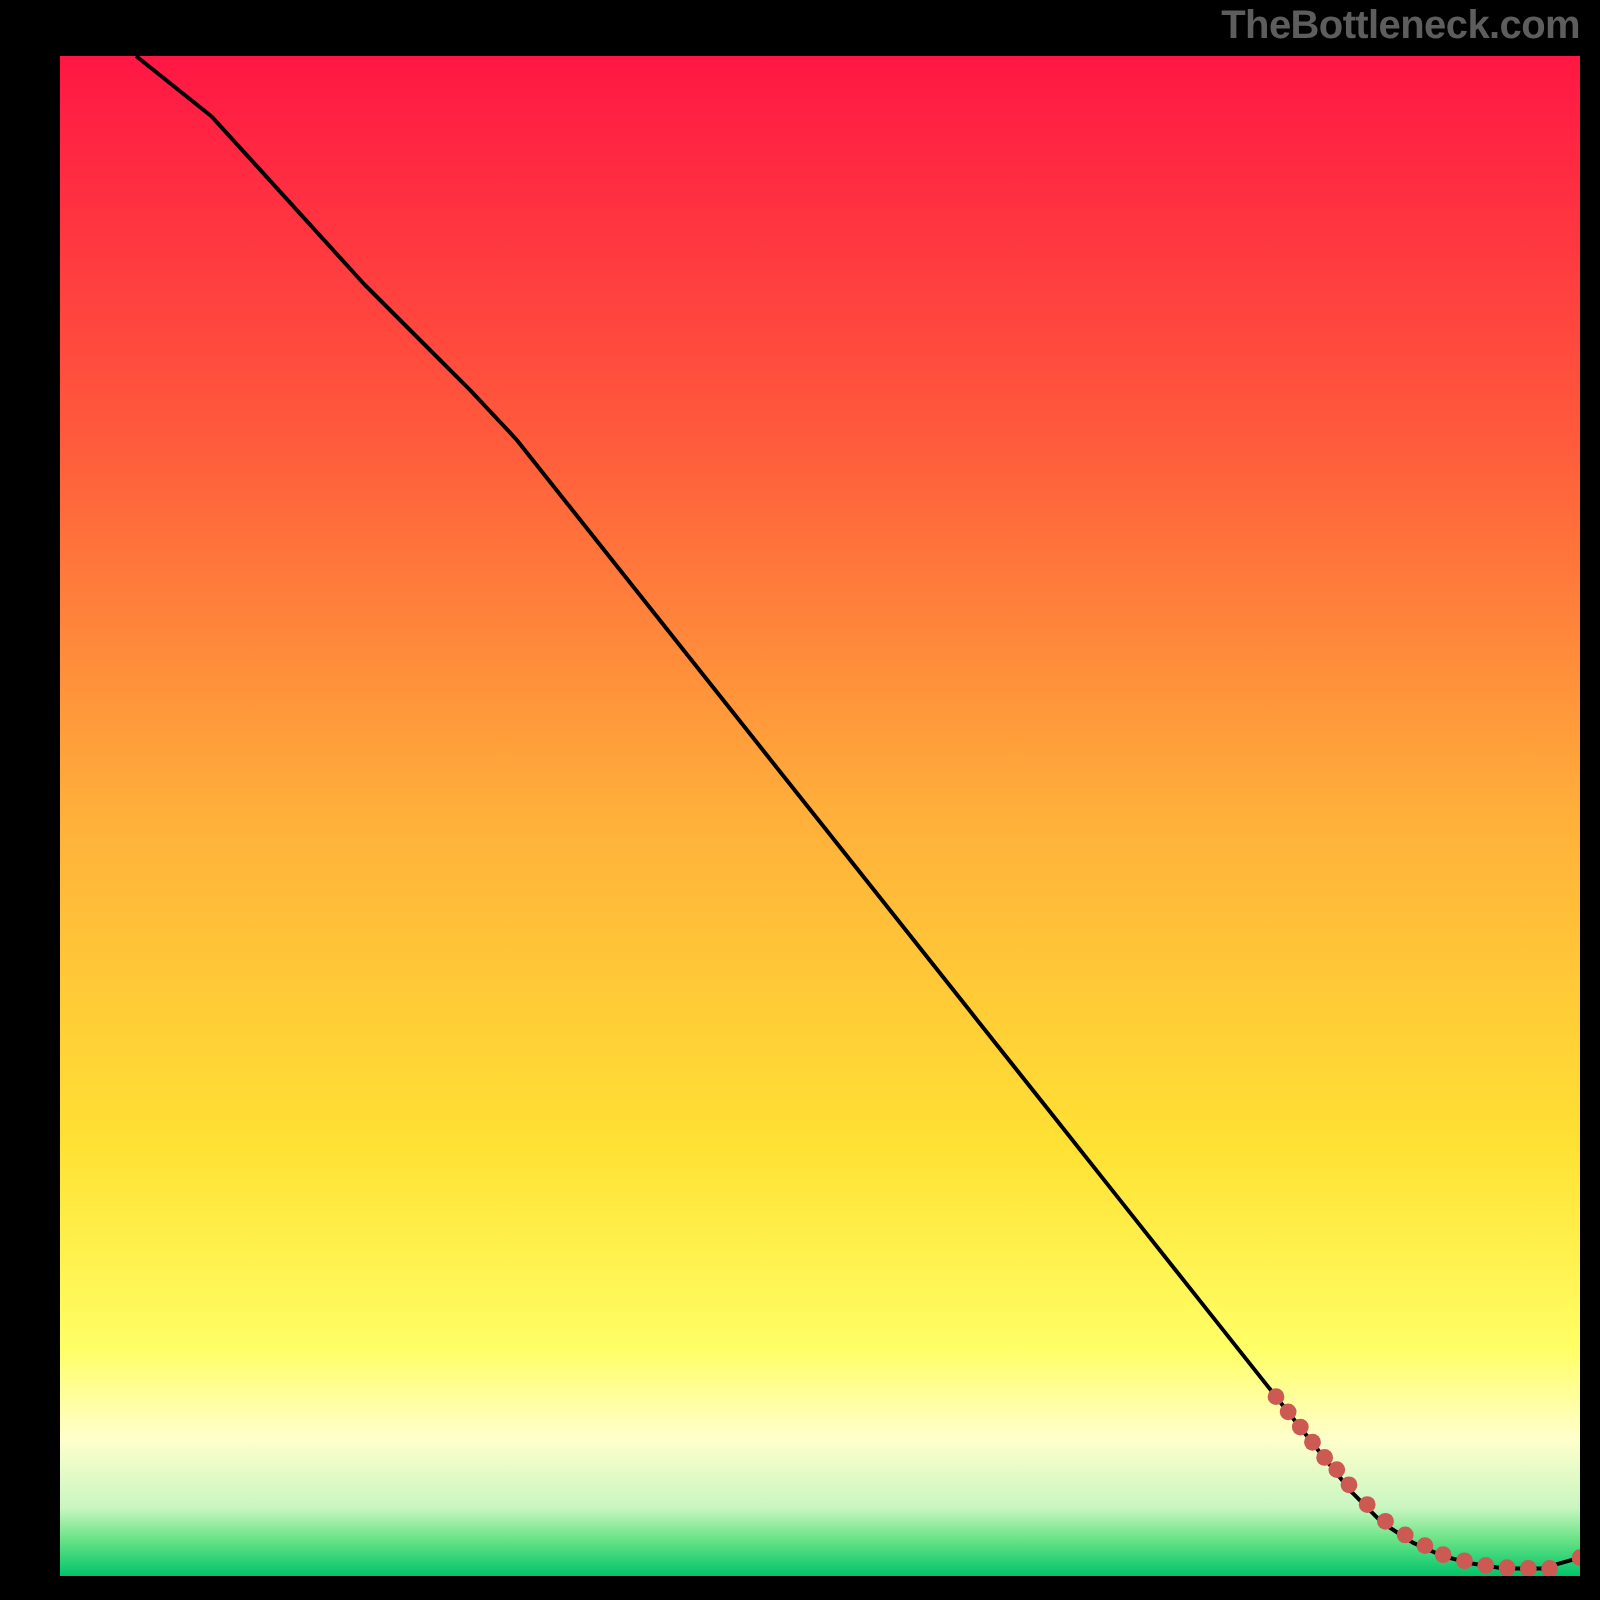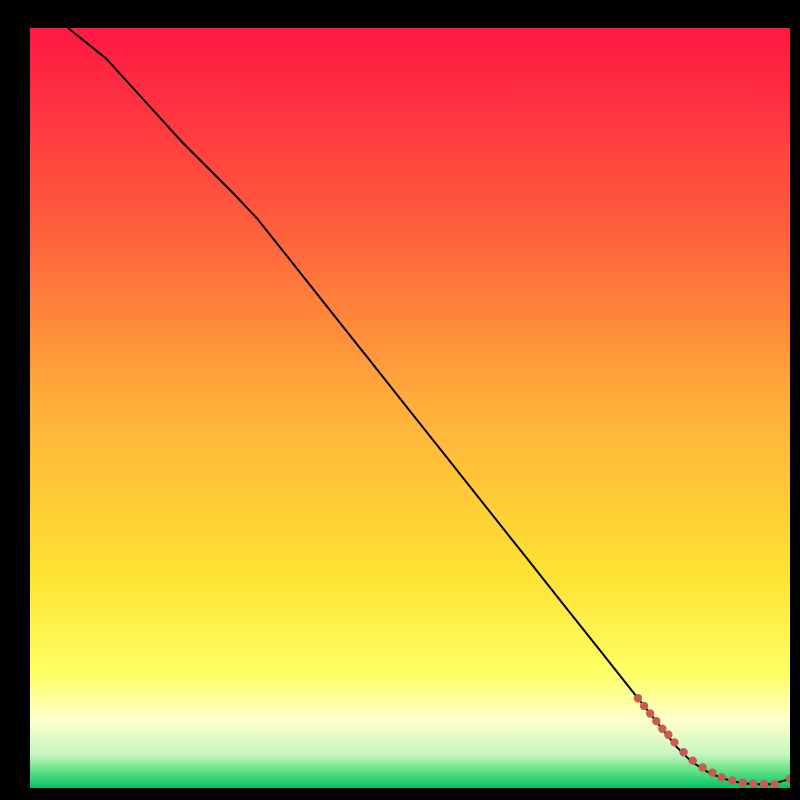--- a/index.html
+++ b/index.html
@@ -21,20 +21,21 @@
     top: 28px;
     width: 760px;
     height: 760px;
   }
   svg { display: block; }
 </style>
 </head>
 <body>
 <div class="wrap">
 
+  <div class="attribution">TheBottleneck.com</div>
 
   <div class="plot">
     <svg id="svg" width="760" height="760" viewBox="0 0 760 760" preserveAspectRatio="none">
         <defs>
           <linearGradient id="bg-grad" x1="0" y1="0" x2="0" y2="1">
             <stop offset="0%" stop-color="#ff1744"></stop>
             <stop offset="25%" stop-color="#ff5a3c"></stop>
             <stop offset="50%" stop-color="#ffb03a"></stop>
             <stop offset="72%" stop-color="#ffe234"></stop>
             <stop offset="85%" stop-color="#ffff66"></stop>

